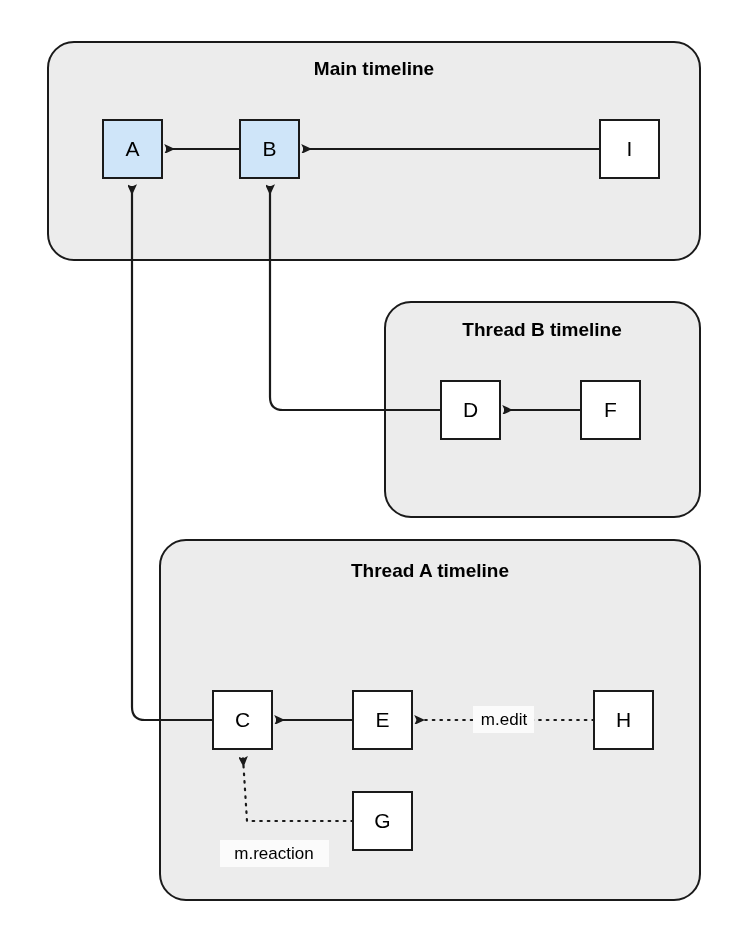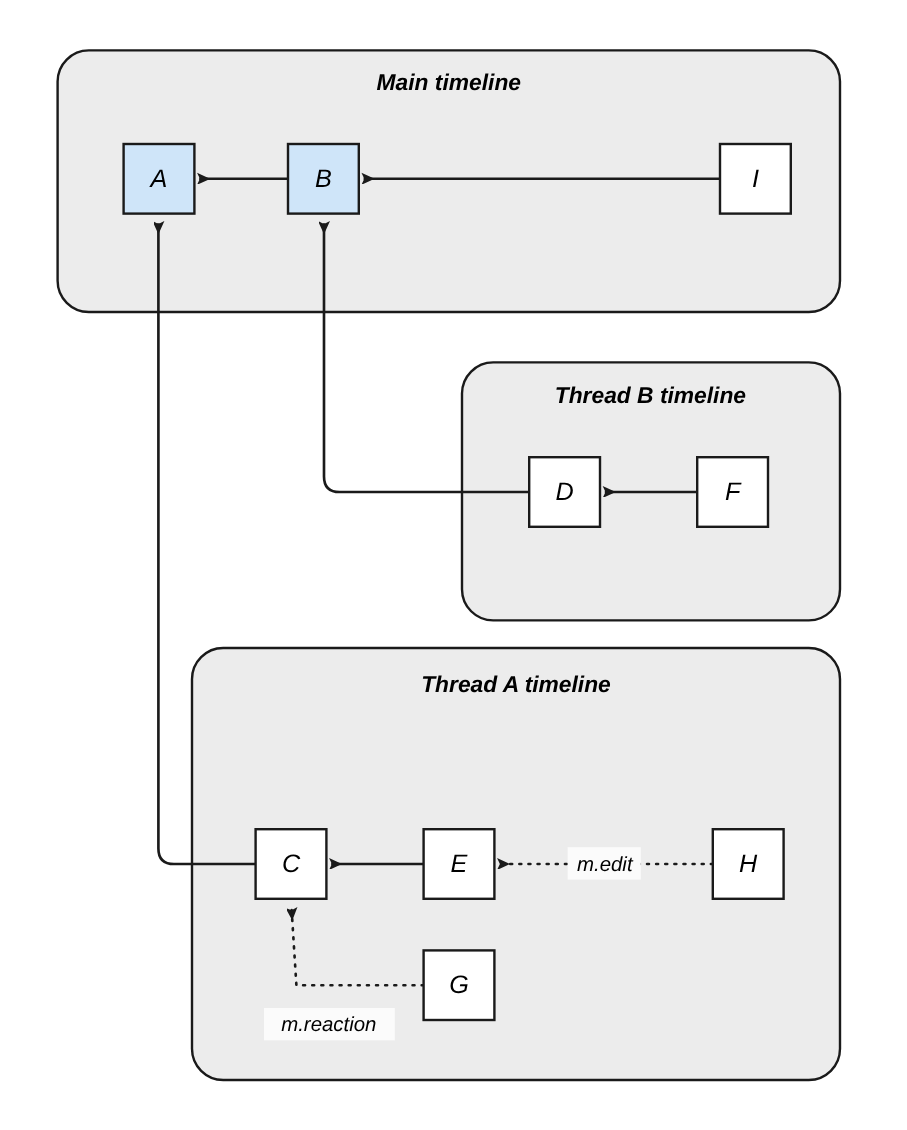--- a/index.html
+++ b/index.html
@@ -10,21 +10,20 @@
   body {
     width: 756px;
     height: 942px;
     font-family: "Liberation Sans", sans-serif;
     overflow: hidden;
   }
   #diagram-root {
     position: relative;
     width: 652px;
     height: 942px;
-    font-style: italic;
   }
   svg#diagram-svg {
     position: absolute;
     top: 0;
     left: 0;
     width: 756px;
     height: 942px;
     display: block;
   }
   .container-rect {

